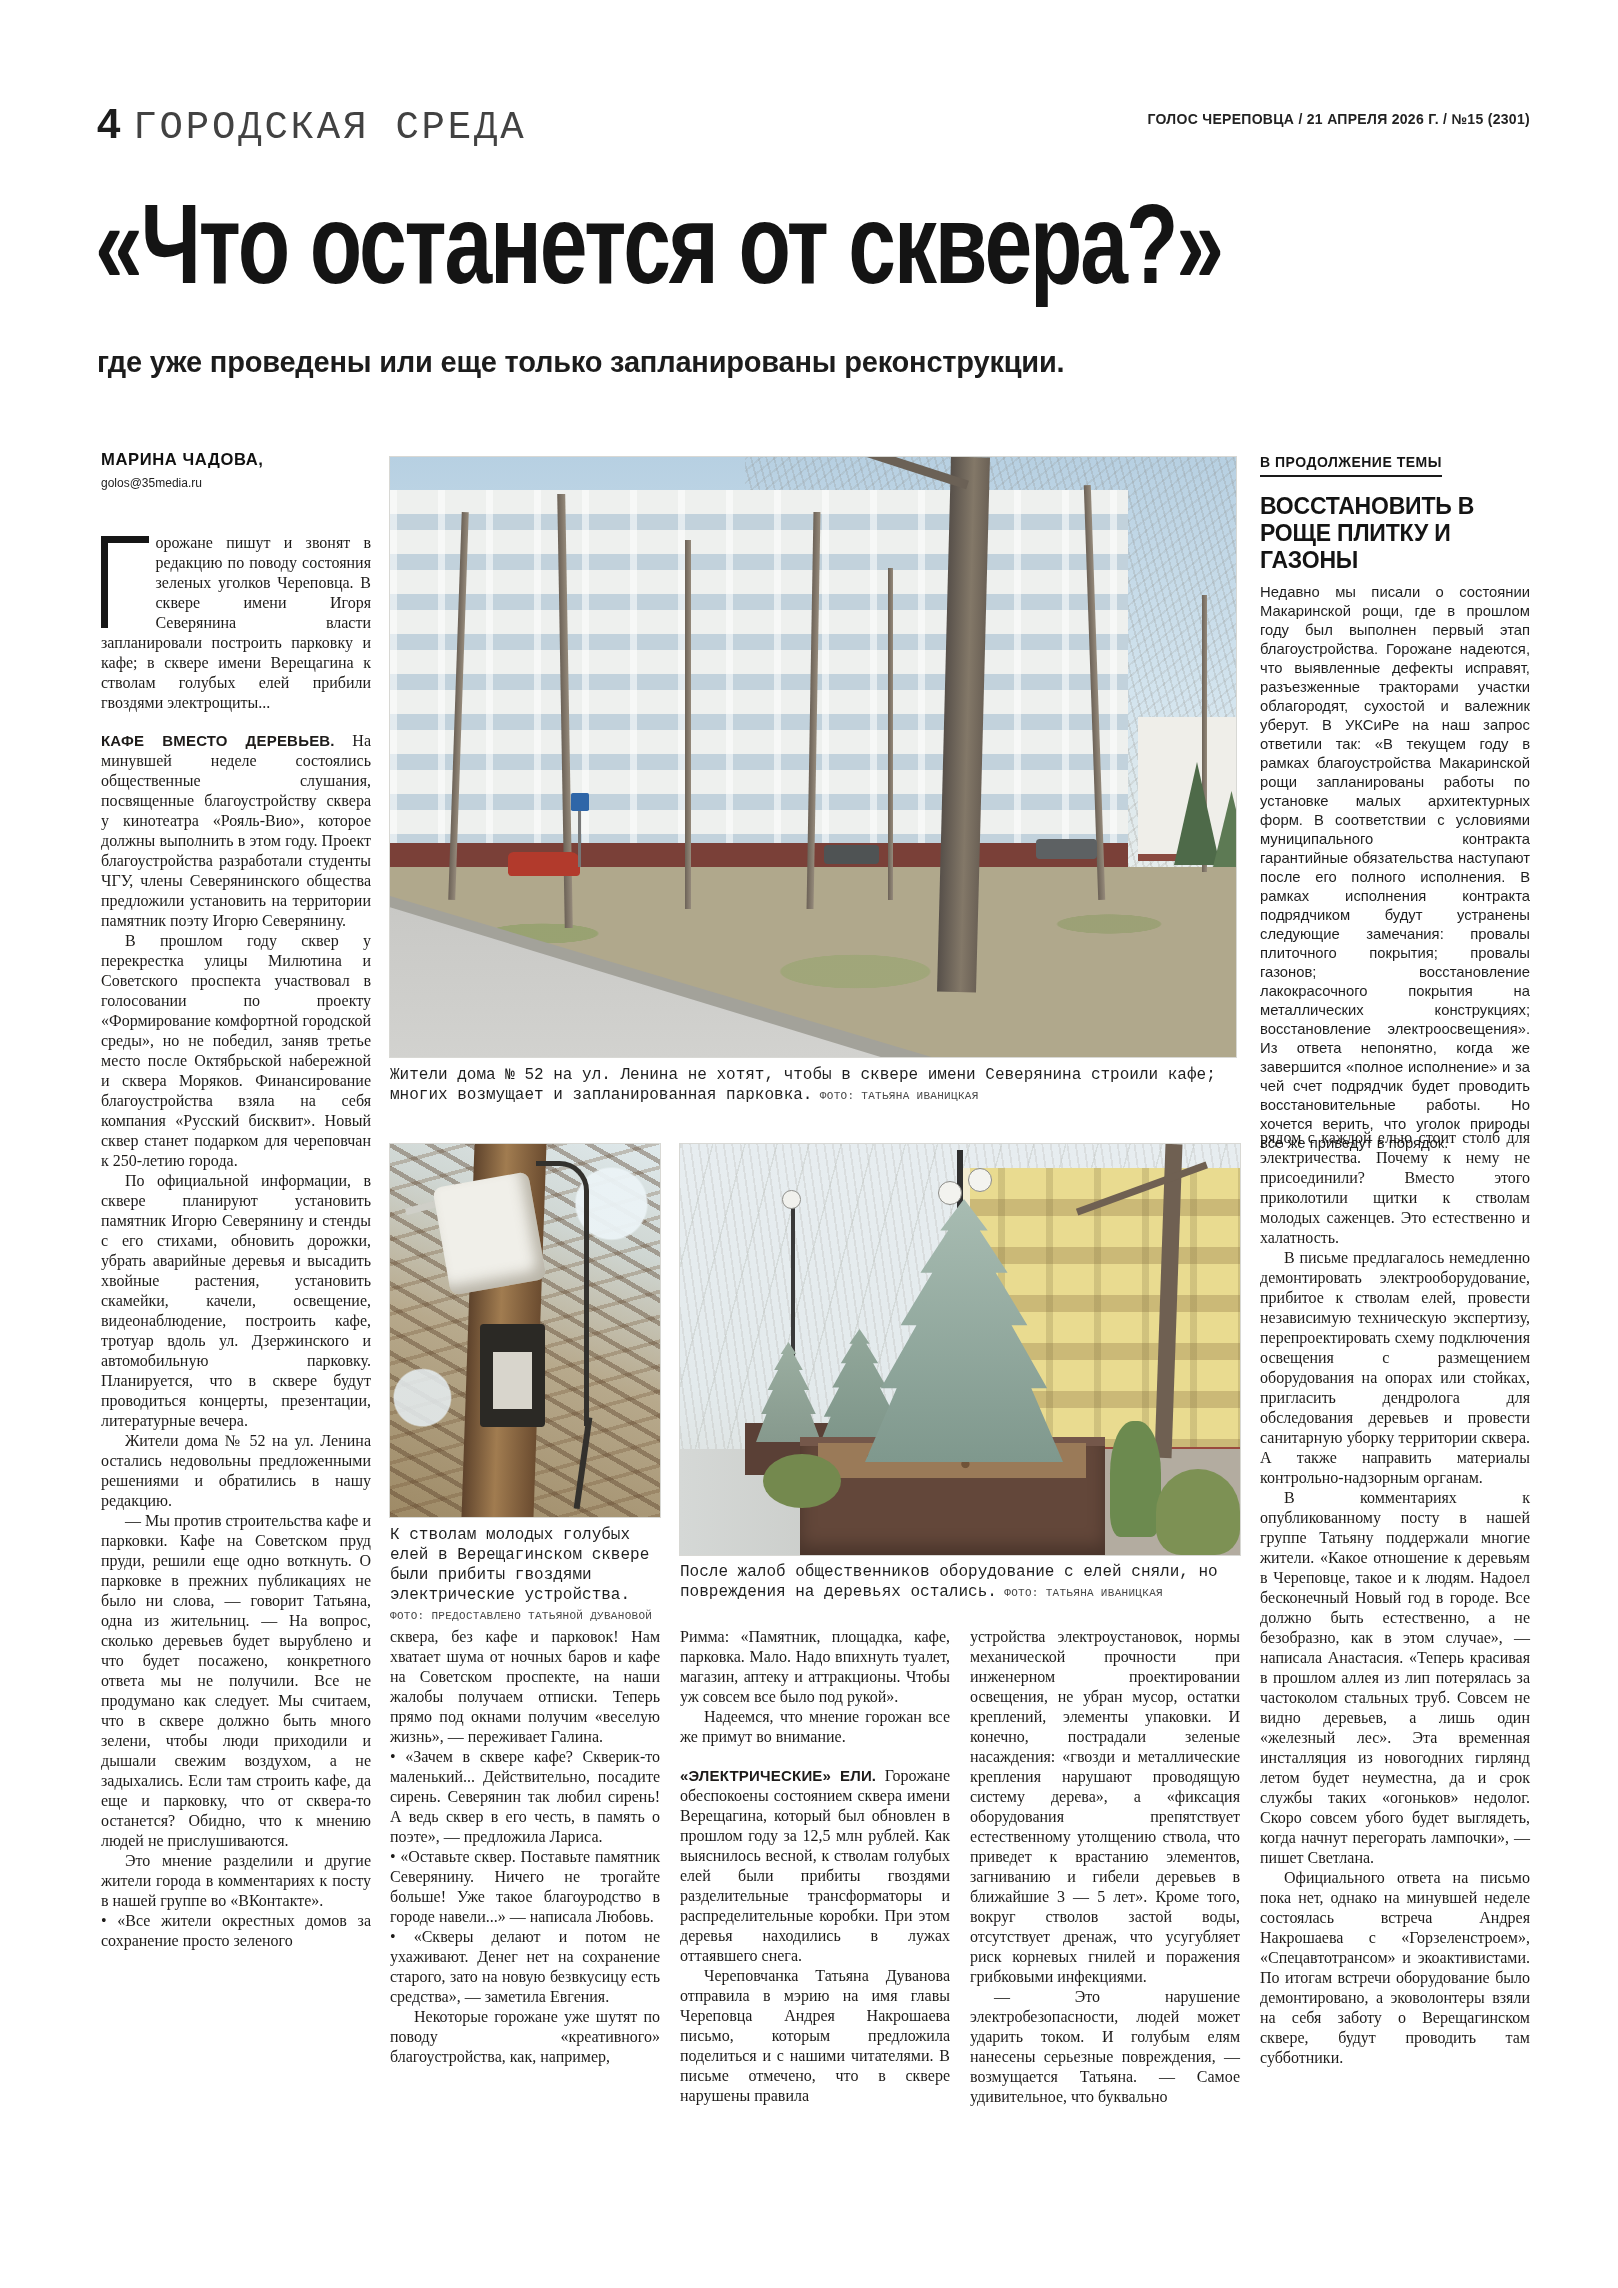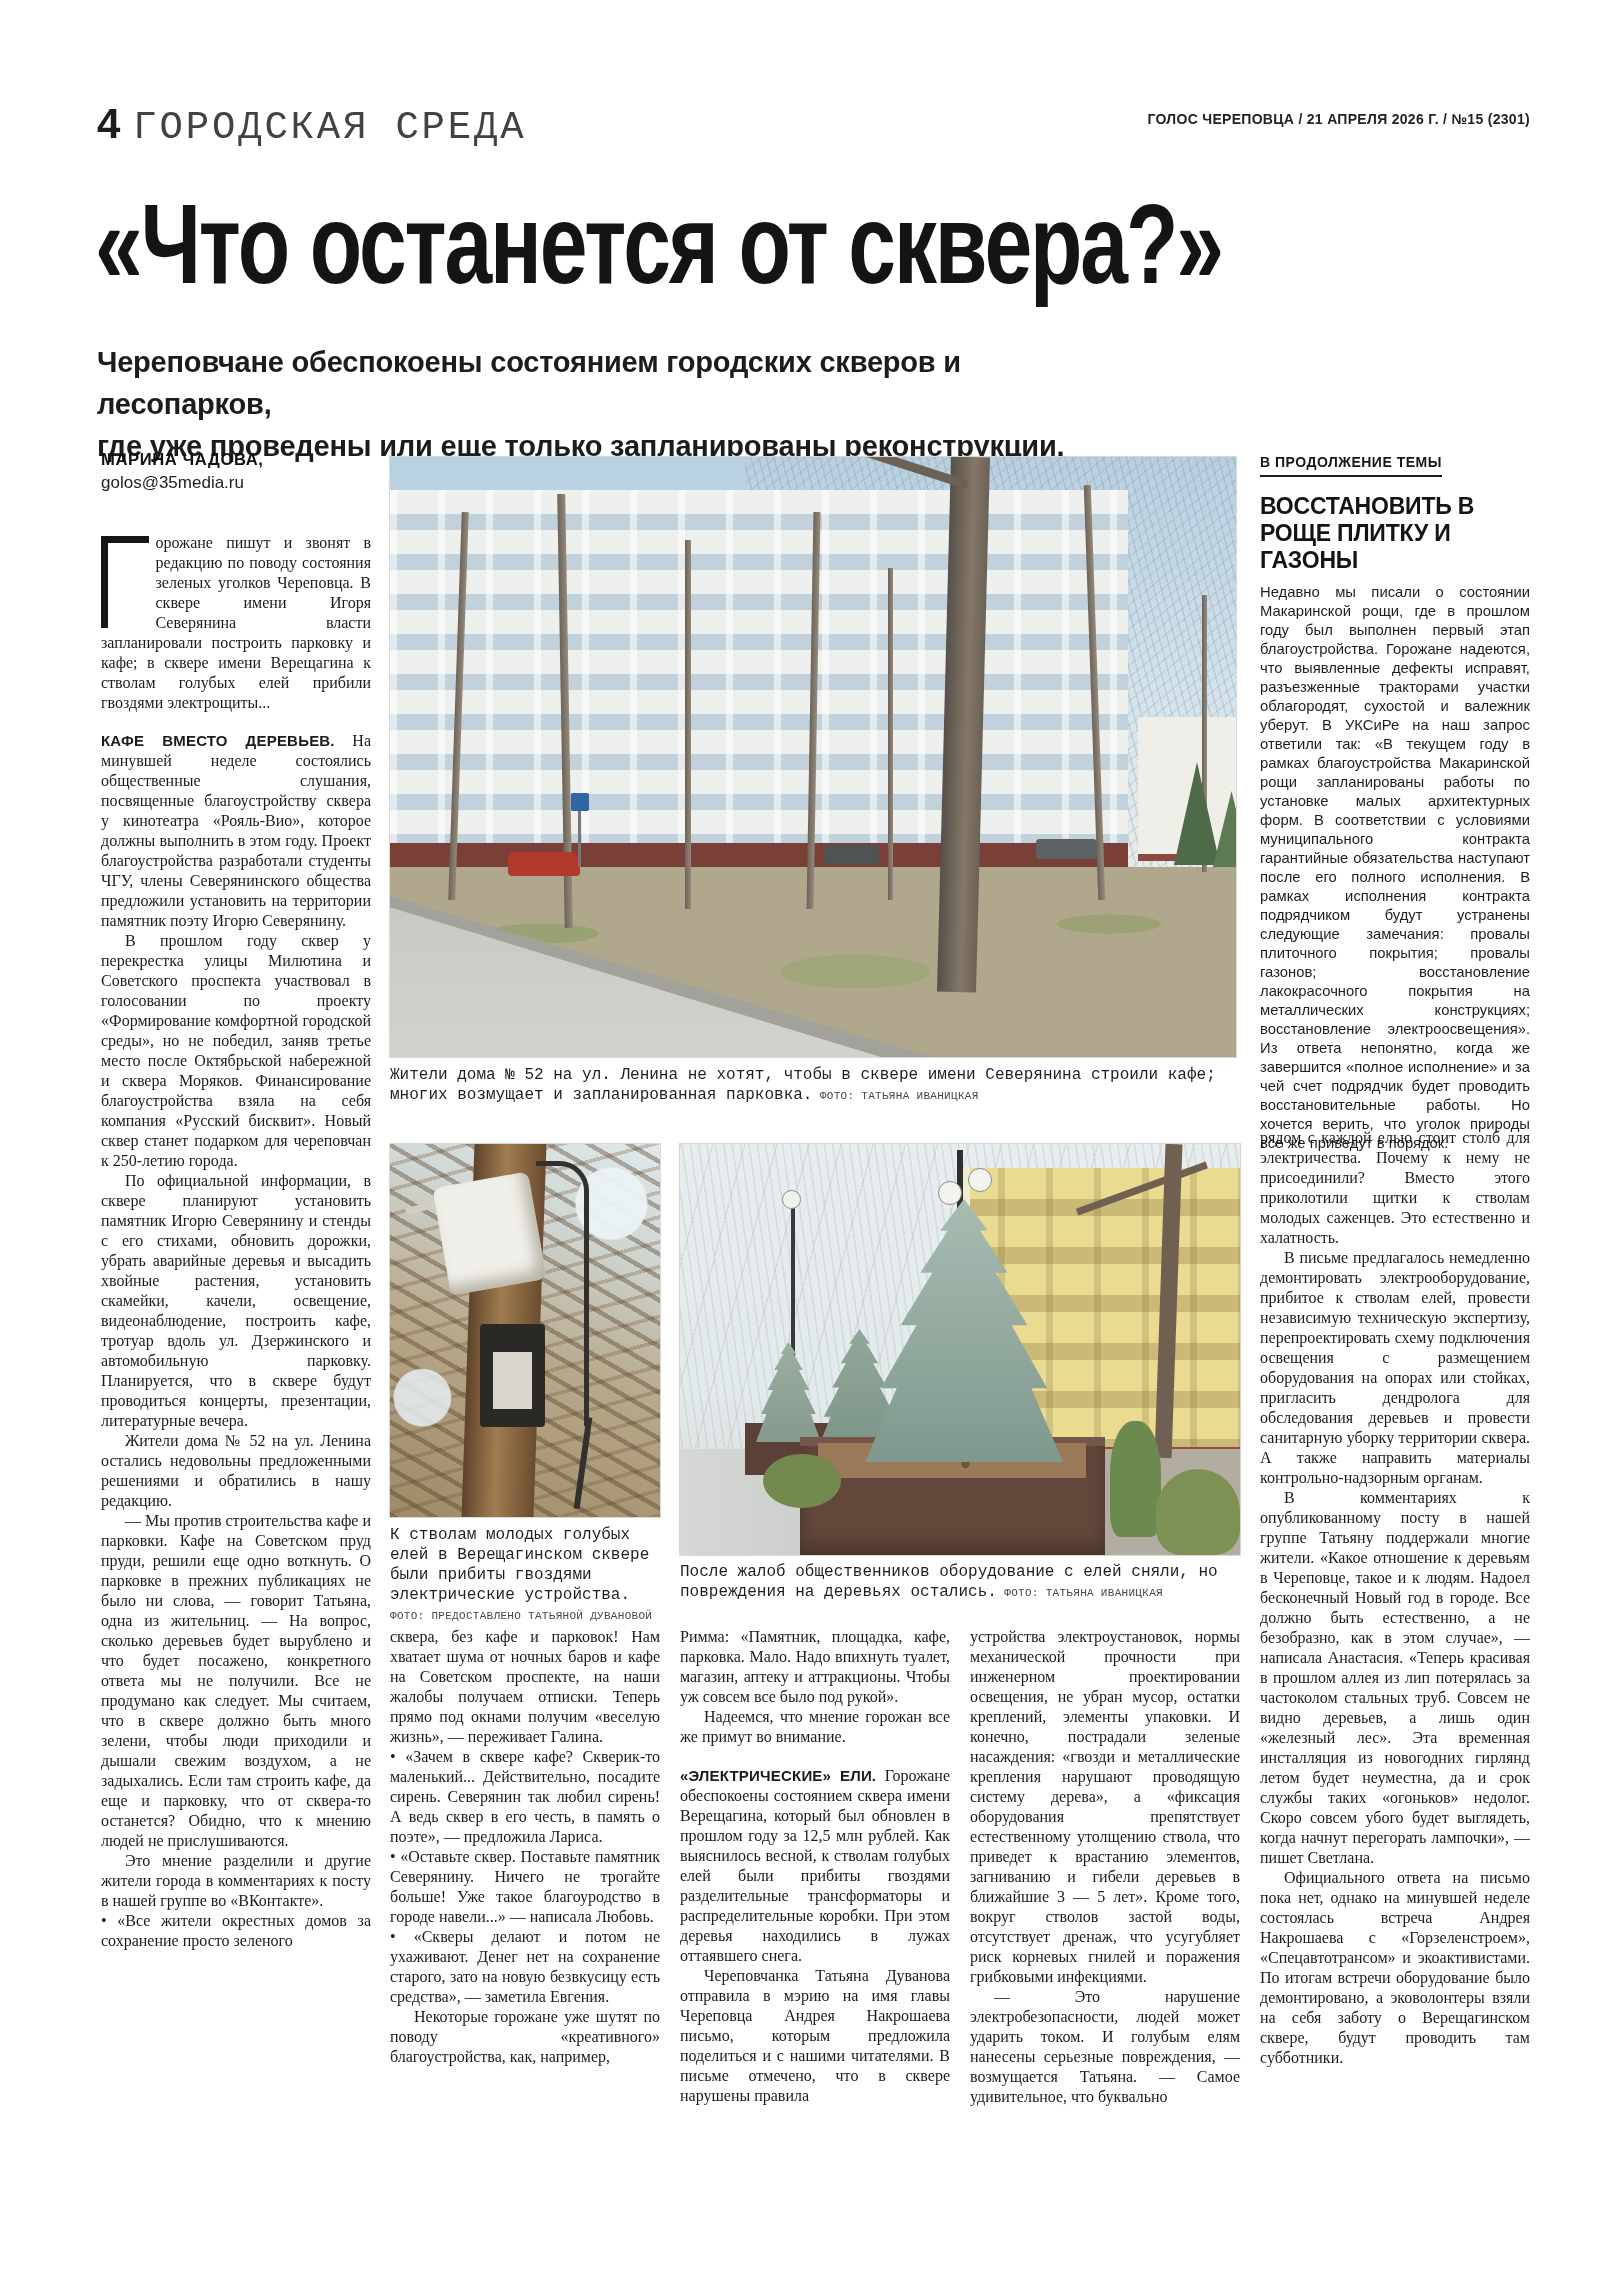--- a/index.html
+++ b/index.html
@@ -24,21 +24,21 @@
   .deck span{display:block;}
   
   .col{position:absolute;width:270px;font-size:16px;line-height:20px;text-align:justify;}
   .col p{margin:0;}
   .col p.ind{text-indent:24px;}
   .col p.bul{text-indent:0;}
   .col p.runin{margin-top:18.5px;}
   .runin b{font-family:"Liberation Sans",sans-serif;font-size:15px;font-weight:700;letter-spacing:0.2px;}
   .byline{font-family:"Liberation Sans",sans-serif;margin-bottom:40px;}
   .byline-name{font-size:16.6px;font-weight:700;letter-spacing:0.6px;color:#111;}
-  .byline-email{font-size:17px;color:#222;margin-top:2.8px;}
+  .byline-email{font-size:12px;color:#222;margin-top:2.8px;}
   .dropcap{float:left;width:48px;height:92px;margin:2.8px 6.5px 0 0;position:relative;}
   .dropcap::before{content:"";position:absolute;left:0;top:0;width:7.4px;height:100%;background:#161616;}
   .dropcap::after{content:"";position:absolute;left:0;top:0;width:100%;height:7.4px;background:#161616;}
   #colA{left:101px;top:450px;}
   #colB{left:390px;top:1627px;}
   #colC{left:680px;top:1627px;}
   #colD{left:970px;top:1627px;}
   #colE{left:1260px;top:1128px;}
   
   .sidebar{position:absolute;left:1260px;top:454px;width:270px;font-family:"Liberation Sans",sans-serif;}
@@ -145,21 +145,20 @@
 <body>
 
 <div class="folio-left">
   <span class="folio-num">4</span>
   <span class="folio-section">ГОРОДСКАЯ СРЕДА</span>
 </div>
 <div class="folio-right">ГОЛОС ЧЕРЕПОВЦА / 21 АПРЕЛЯ 2026 Г. / №15 (2301)</div>
 
 <h1 class="headline">«Что останется от сквера?»</h1>
 <div class="deck">
-  <span>Череповчане обеспокоены состоянием городских скверов и лесопарков,</span>
   <span>где уже проведены или еще только запланированы реконструкции.</span>
 </div>
 
 <div class="col" id="colA">
   <div class="byline">
     <div class="byline-name">МАРИНА ЧАДОВА,</div>
     <div class="byline-email">golos@35media.ru</div>
   </div>
   <p><span class="dropcap"></span><span>орожане пишут и звонят в редакцию по поводу состояния зеленых уголков Череповца. В сквере имени Игоря Северянина власти запланировали построить парковку и кафе; в сквере имени Верещагина к стволам голубых елей прибили гвоздями электрощиты...</span></p>
   <p class="runin"><b>КАФЕ ВМЕСТО ДЕРЕВЬЕВ.</b><span> На минувшей неделе состоялись общественные слушания, посвященные благоустройству сквера у кинотеатра «Рояль-Вио», которое должны выполнить в этом году. Проект благоустройства разработали студенты ЧГУ, члены Северянинского общества предложили установить на территории памятник поэту Игорю Северянину.</span></p>

